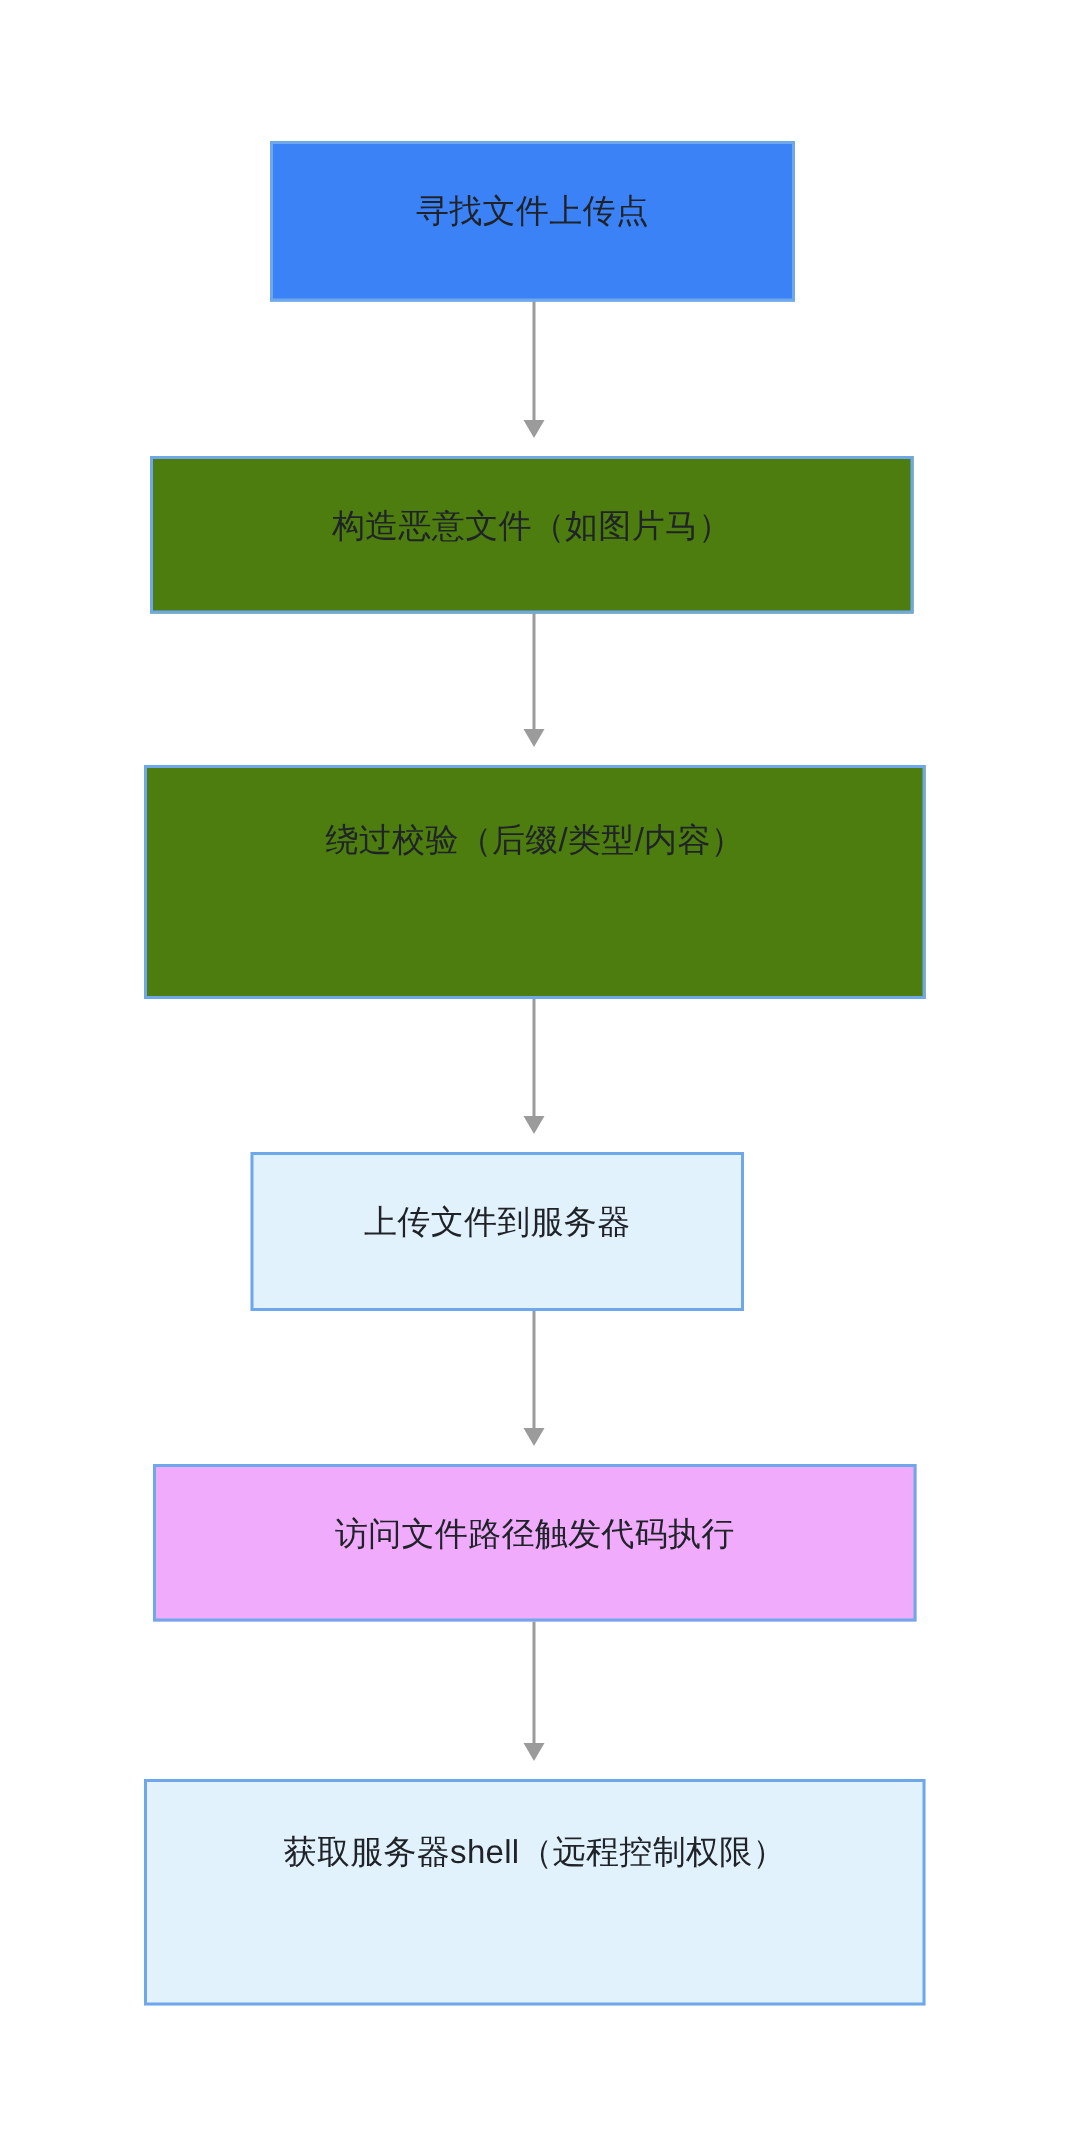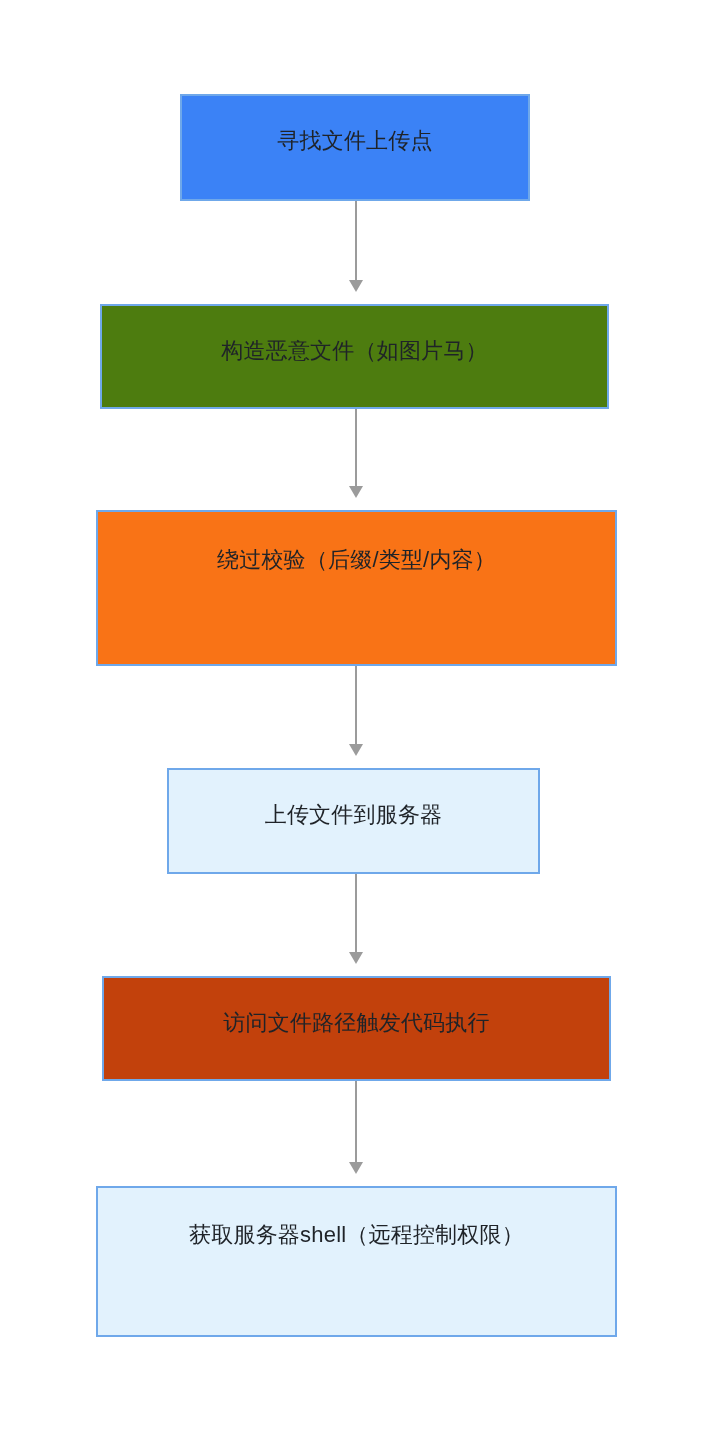--- a/index.html
+++ b/index.html
@@ -84,25 +84,25 @@
     <div class="edge" style="left: 356px; top: 1081px; height: 93px;">
       <div class="edge-line" style="height: 81px; background: rgb(155, 155, 155);"></div>
       <div class="edge-head" style="top: 81px; border-top-color: rgb(155, 155, 155);"></div>
     </div>
     <div class="node" style="left: 180px; top: 94px; width: 350px; height: 107px; background: #3b82f6; border-color: rgb(111, 168, 234);">
       <div class="node-label" style="top: 30px; color: rgb(31, 35, 40);">寻找文件上传点</div>
     </div>
     <div class="node" style="left: 100px; top: 304px; width: 509px; height: 105px; background: #4d7c0f; border-color: rgb(111, 168, 234);">
       <div class="node-label" style="top: 30px; color: rgb(31, 35, 40);">构造恶意文件（如图片马）</div>
     </div>
-    <div class="node" style="left: 96px; top: 510px; width: 521px; height: 156px; background: #f97316; border-color: rgb(111, 168, 234);">
+    <div class="node" style="left: 96px; top: 510px; width: 521px; height: 156px; background: #4d7c0f; border-color: rgb(111, 168, 234);">
       <div class="node-label" style="top: 33px; color: rgb(31, 35, 40);">绕过校验（后缀/类型/内容）</div>
     </div>
-    <div class="node" style="left: 167px; top: 768px; width: 373px; height: 106px; background: rgb(226, 242, 253); border-color: rgb(111, 168, 234);">
+    <div class="node" style="left: 167px; top: 768px; width: 329px; height: 106px; background: rgb(226, 242, 253); border-color: rgb(111, 168, 234);">
       <div class="node-label" style="top: 30px; color: rgb(31, 35, 40);">上传文件到服务器</div>
     </div>
-    <div class="node" style="left: 102px; top: 976px; width: 509px; height: 105px; background: #c2410c; border-color: rgb(111, 168, 234);">
+    <div class="node" style="left: 102px; top: 976px; width: 509px; height: 105px; background: #f0abfc; border-color: rgb(111, 168, 234);">
       <div class="node-label" style="top: 30px; color: rgb(31, 35, 40);">访问文件路径触发代码执行</div>
     </div>
     <div class="node" style="left: 96px; top: 1186px; width: 521px; height: 151px; background: rgb(226, 242, 253); border-color: rgb(111, 168, 234); text-decoration: underline;">
       <div class="node-label" style="top: 32px; color: rgb(31, 35, 40);">获取服务器shell（远程控制权限）</div>
     </div>
   </div>
 
 </body></html>

